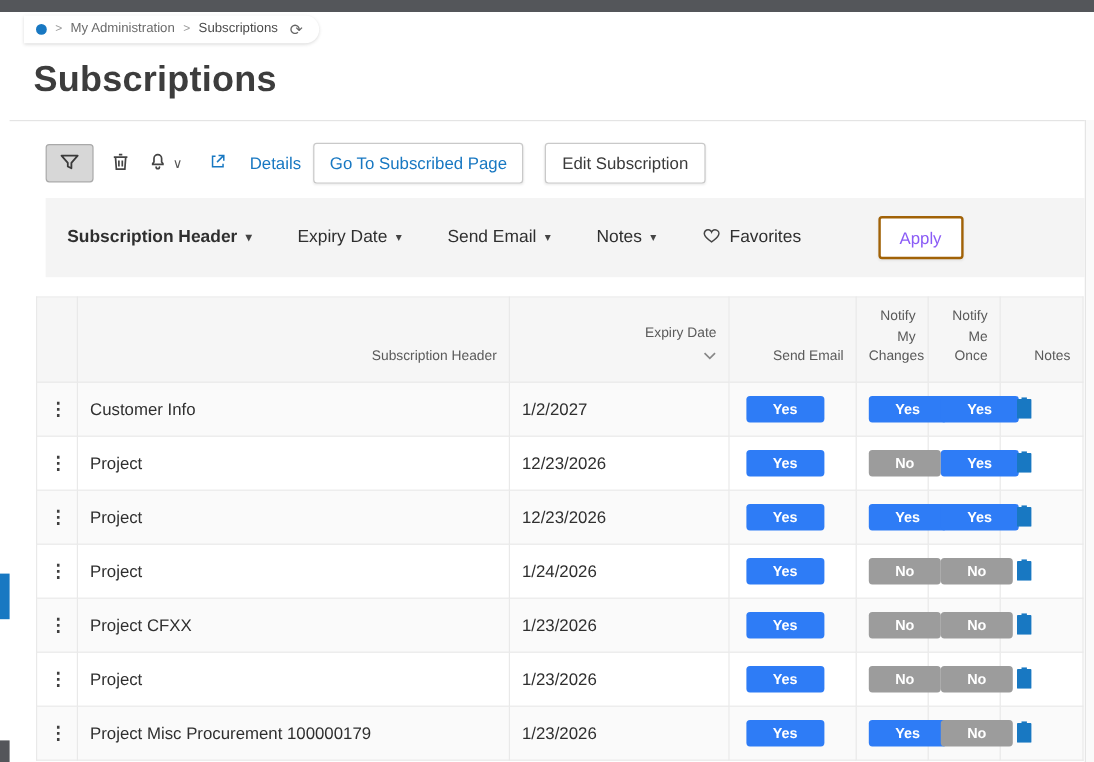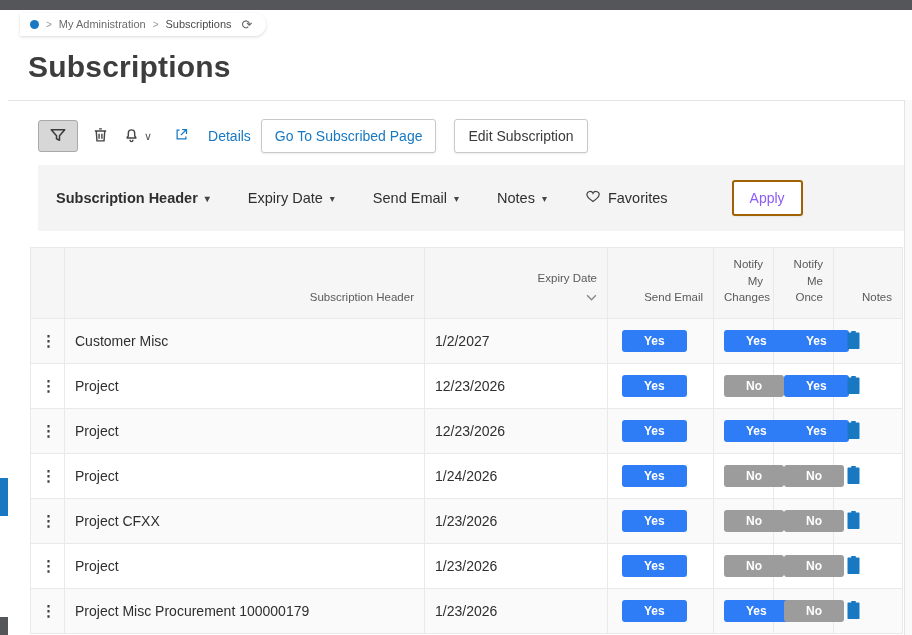--- a/index.html
+++ b/index.html
@@ -200,21 +200,21 @@
             <span>Notify Me Once</span>
           </th>
           <th>
             <span>Notes</span>
           </th>
         </tr>
       </thead>
       <tbody>
           <tr>
             <td class="cell-menu"><span class="row-menu">⋮</span></td>
-            <td>Customer Misc</td>
+            <td>Customer Info</td>
             <td>1/2/2027</td>
             <td style="padding-left: 14px;"><span class="badge yes">Yes</span></td>
             <td class="cell-c"><span class="badge yes">Yes</span></td>
             <td class="cell-c"><span class="badge yes">Yes</span></td>
             <td style="padding-left: 12px;"><span class="notes-icon">
                 <svg width="15" height="18" viewBox="0 0 20 24">
                   <path fill="#1878c2" d="M7 0h6v2h4a1 1 0 0 1 1 1v20a1 1 0 0 1-1 1H3a1 1 0 0 1-1-1V3a1 1 0 0 1 1-1h4V0zm-1 8h8v2H6V8zm0 4h8v2H6v-2zm0 4h6v2H6v-2z"></path>
                 </svg>
               </span></td>
           </tr>

